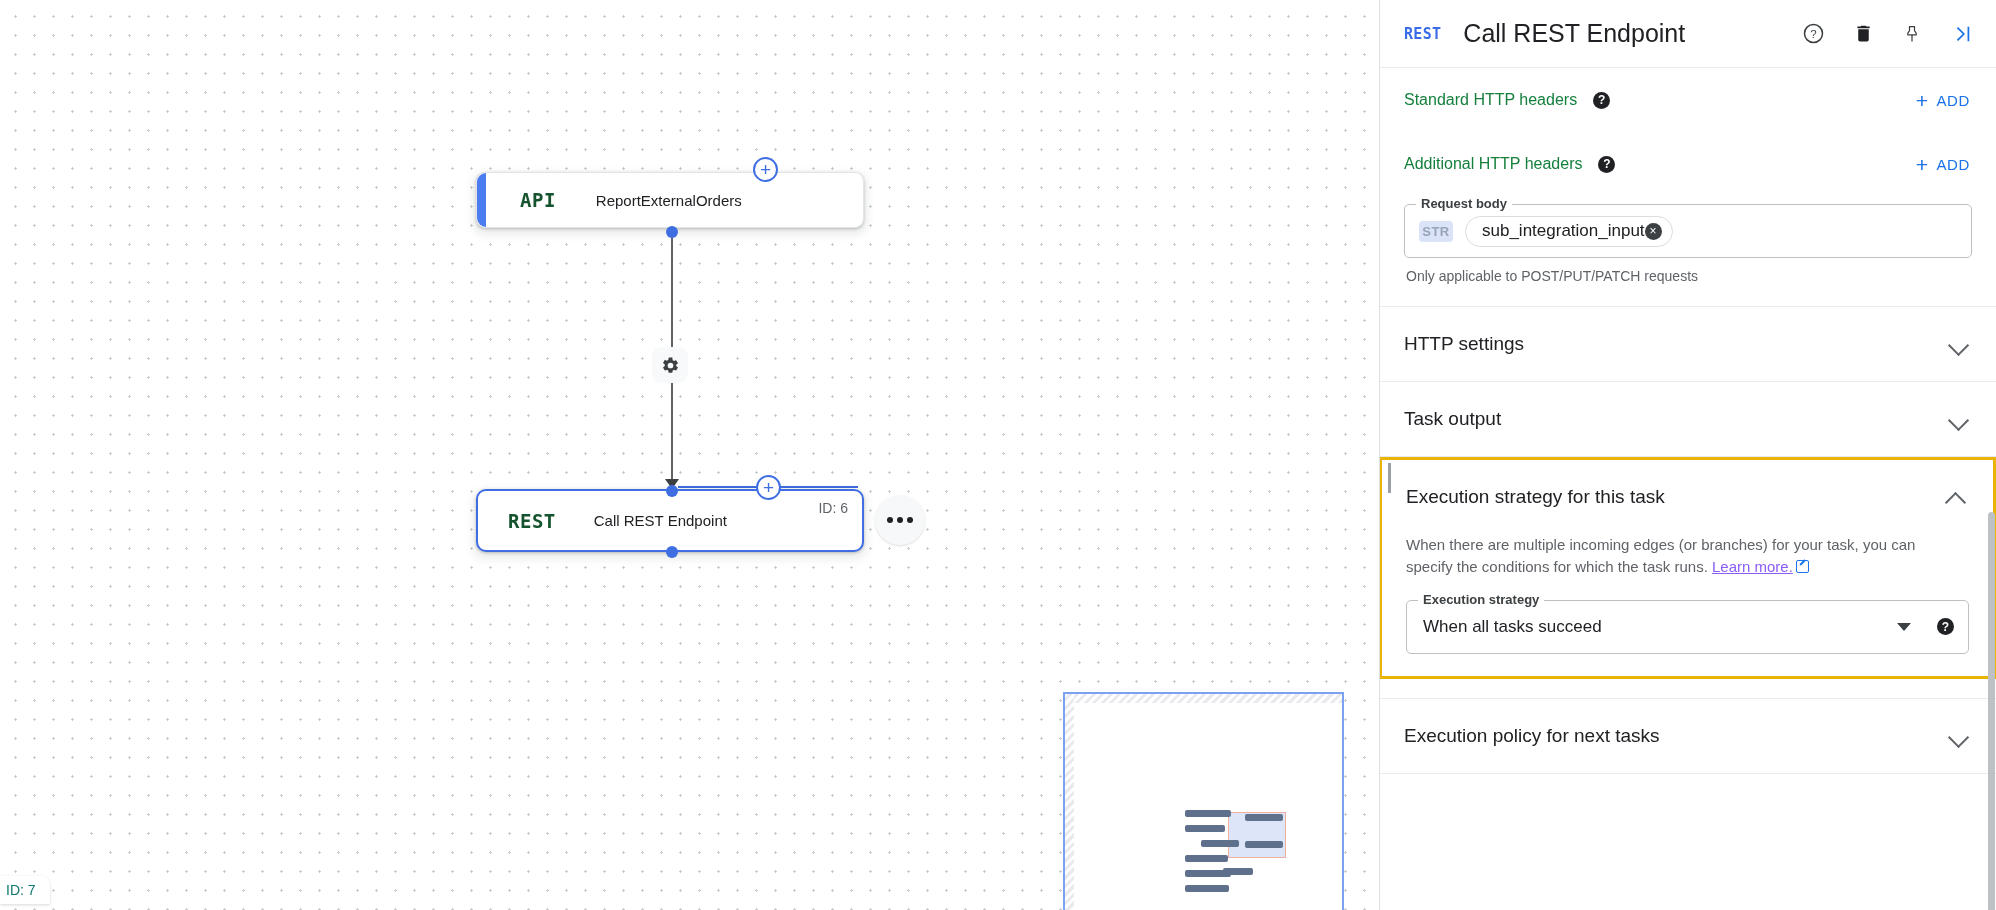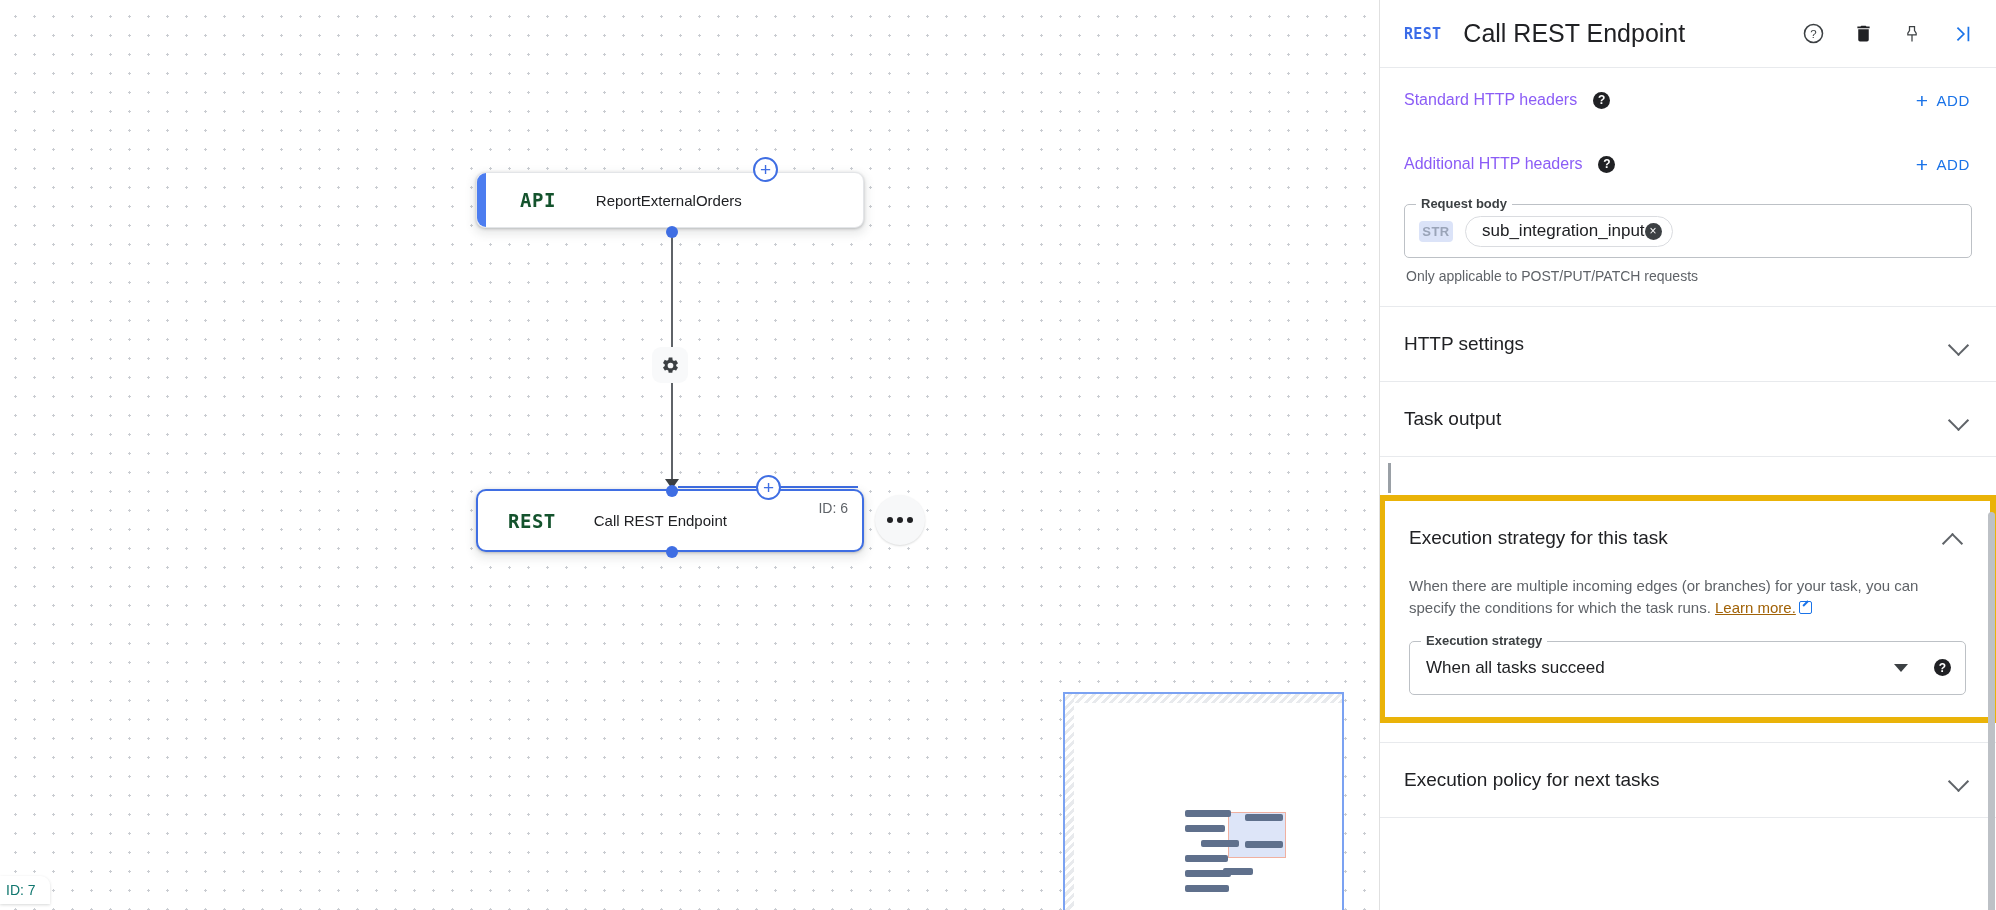--- a/index.html
+++ b/index.html
@@ -167,21 +167,21 @@
   .hdr-actions { display: flex; align-items: center; gap: 28px; }
   .icon-btn { cursor: pointer; display: flex; align-items: center; justify-content: center; }
 
   .panel-body { flex: 1; overflow: hidden; position: relative; }
 
   .row {
     display: flex; align-items: center;
     padding: 0 26px 0 24px;
     height: 64px;
   }
-  .row-label { font-size: 16px; color: #8b5cf6; }
+  .row-label { font-size: 16px; color: #15803d; }
   .qmark {
     width: 17px; height: 17px; border-radius: 50%;
     background: #202124; color: #fff;
     font-size: 12px; font-weight: 700;
     display: inline-flex; align-items: center; justify-content: center;
     margin-left: 16px; cursor: pointer; flex: 0 0 auto;
   }
   .spacer { flex: 1; }
   .add-btn {
     display: flex; align-items: center; gap: 8px;
@@ -242,30 +242,29 @@
   .chev { width: 22px; height: 22px; position: relative; }
   .chev::before {
     content: ""; position: absolute; left: 3px; top: 5px;
     width: 13px; height: 13px;
     border-right: 2px solid #5f6368; border-bottom: 2px solid #5f6368;
     transform: rotate(45deg);
   }
   .chev.up::before { top: 9px; transform: rotate(-135deg); }
 
   .highlight-box {
-    border: 6px solid #eab308;
+    border: 3px solid #eab308;
     margin-left: -1px;
-    margin-top: 38px;
   }
   .hl-inner { padding-bottom: 22px; }
   .desc {
     padding: 0 30px 0 24px;
     font-size: 15px; color: #5f6368; line-height: 1.45;
   }
-  .link { color: #a16207; text-decoration: underline; cursor: pointer; }
+  .link { color: #8b5cf6; text-decoration: underline; cursor: pointer; }
   .ext-icon {
     display: inline-block; width: 13px; height: 13px;
     border: 1.6px solid #1a73e8; border-radius: 2px;
     position: relative; vertical-align: -1px; margin-left: 3px;
   }
   .ext-icon::after {
     content: ""; position: absolute; left: 3px; top: 3px;
     width: 7px; height: 1.6px; background: #1a73e8;
     transform: rotate(-45deg); transform-origin: left center;
   }

